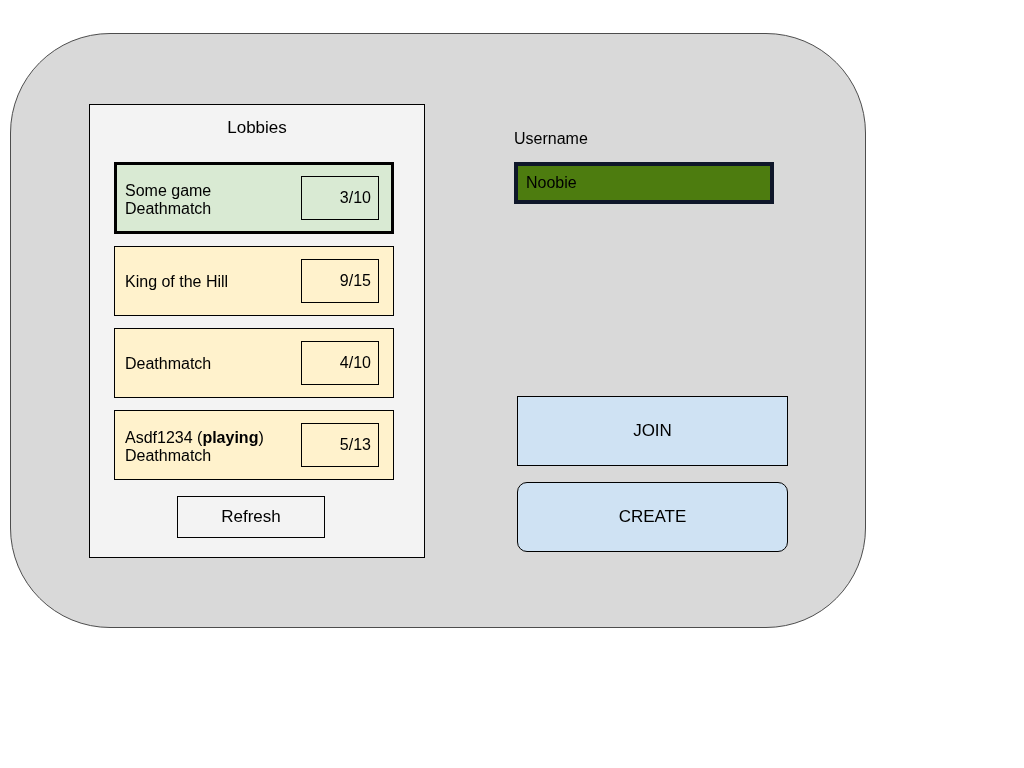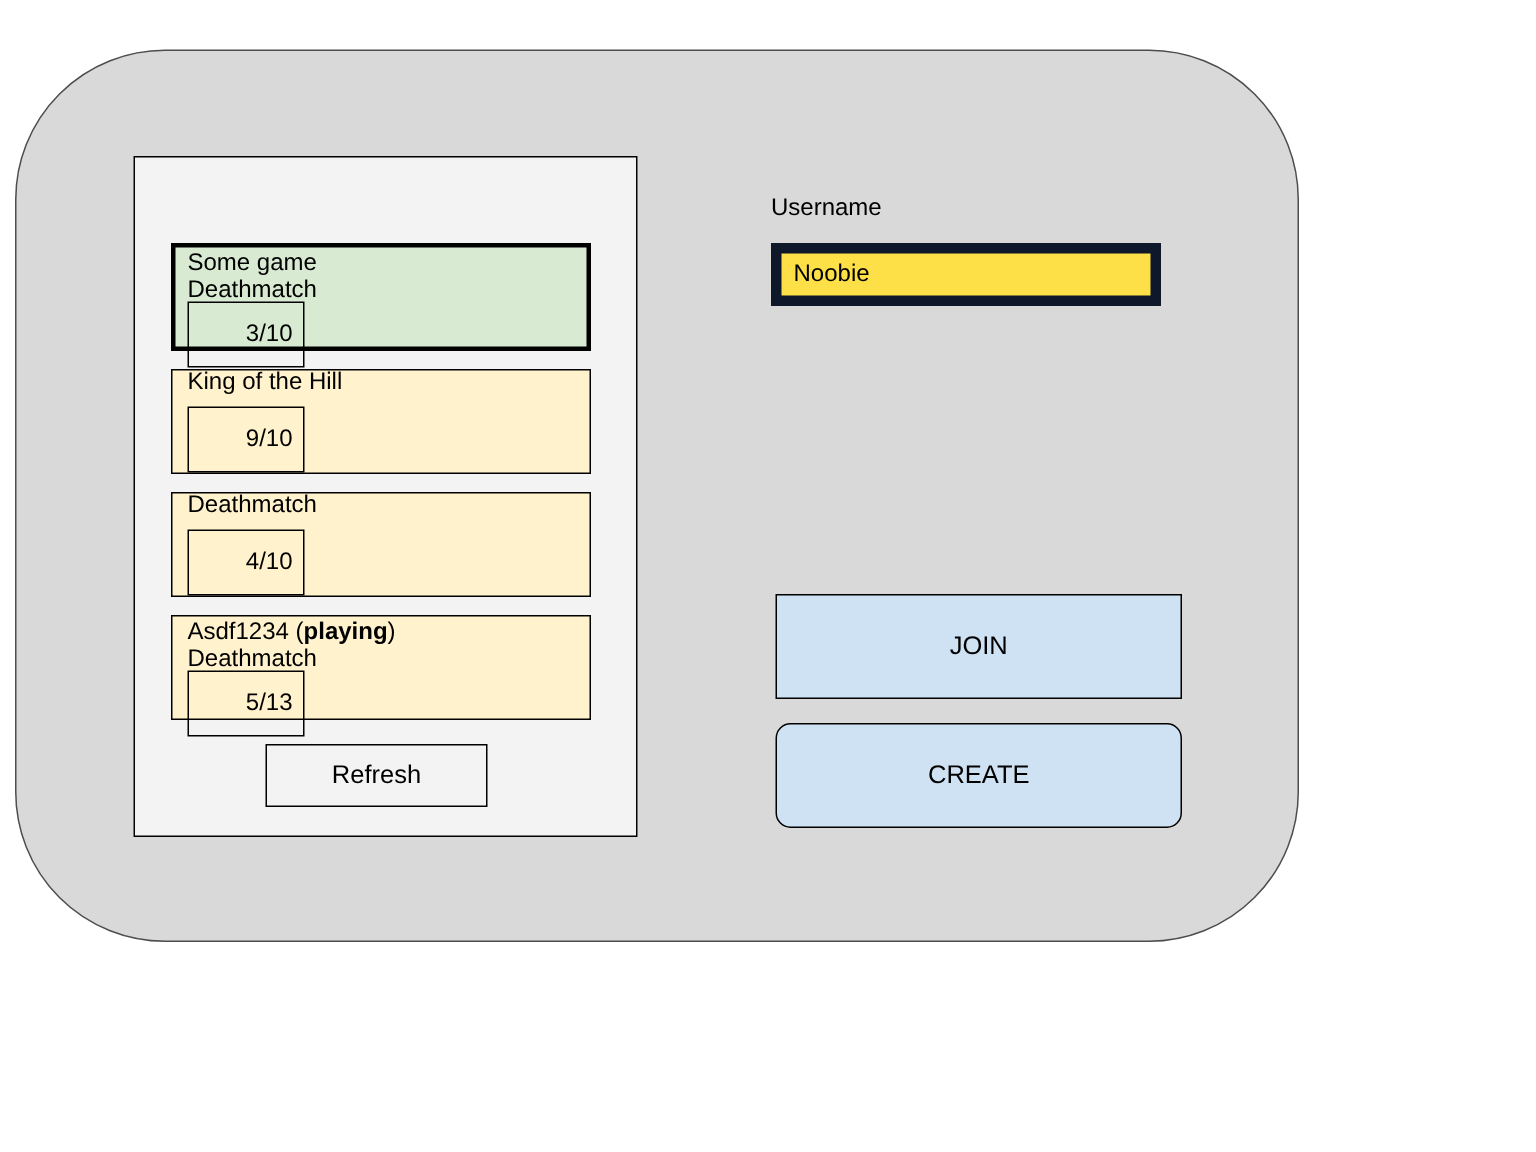--- a/index.html
+++ b/index.html
@@ -37,25 +37,24 @@
     position: absolute;
     left: 24px; top: 57px;
     width: 280px;
   }
   .lobby-item {
     width: 280px; height: 70px;
     background: #fff2cc;
     border: 1px solid #000000;
     margin-bottom: 12px;
     display: flex;
-    align-items: flex-start;
+    align-items: center;
     padding-left: 10px;
     padding-right: 14px;
     cursor: pointer;
-    flex-direction: column;
   }
   .lobby-item.selected {
     background: #d9ead3;
     border: 3px solid #000000;
     height: 72px;
     padding-left: 8px;
     padding-right: 12px;
   }
   .lobby-text { flex: 1 1 auto; min-width: 0; }
   .lobby-name {
@@ -95,22 +94,22 @@
   
   .username-label {
     position: absolute;
     left: 503px; top: 96px;
     font-size: 16px;
   }
   .username-input {
     position: absolute;
     left: 503px; top: 128px;
     width: 260px; height: 42px;
-    background: #fde047;
-    border: 7px solid #0f172a;
+    background: #4d7c0f;
+    border: 4px solid #0f172a;
     font-family: "Liberation Sans", sans-serif;
     font-size: 16px;
     padding-left: 8px;
     outline: none;
   }
   .action-button {
     position: absolute;
     left: 506px;
     width: 271px; height: 70px;
     background: #cfe2f3;
@@ -123,36 +122,37 @@
   }
   .join-button { top: 362px; }
   .create-button { top: 448px; border-radius: 10px; }
 </style>
 </head>
 <body>
 
 <div class="container">
 
   <div class="lobbies-panel">
+    <div class="lobbies-title">Lobbies</div>
 
     <div class="lobby-list">
 
       <div class="lobby-item selected">
         <div class="lobby-text">
           <div class="lobby-name"><span>Some game</span><span class="bold"></span><span></span></div>
           <div class="lobby-mode">Deathmatch</div>
         </div>
         <div class="lobby-count">3/10</div>
       </div>
 
       <div class="lobby-item">
         <div class="lobby-text">
           <div class="lobby-mode">King of the Hill</div>
         </div>
-        <div class="lobby-count">9/10</div>
+        <div class="lobby-count">9/15</div>
       </div>
 
       <div class="lobby-item">
         <div class="lobby-text">
           <div class="lobby-mode">Deathmatch</div>
         </div>
         <div class="lobby-count">4/10</div>
       </div>
 
       <div class="lobby-item">

